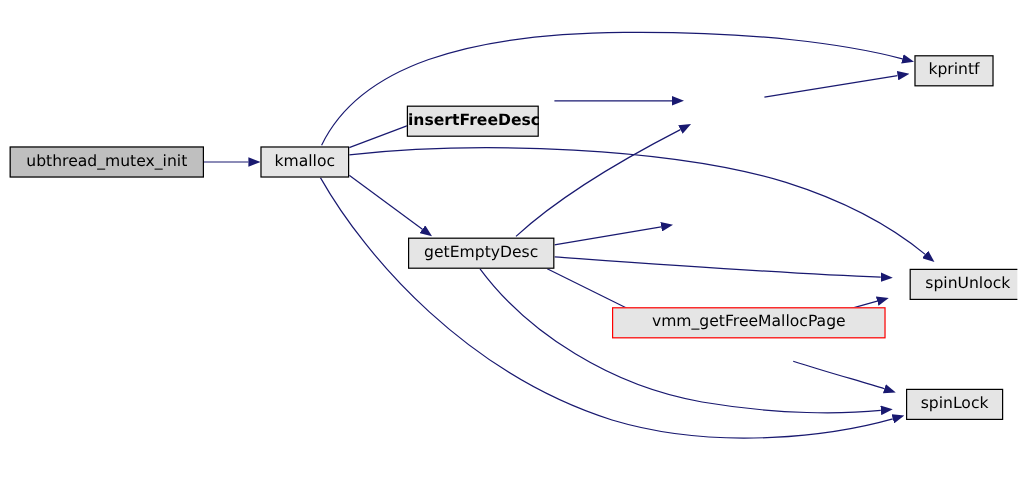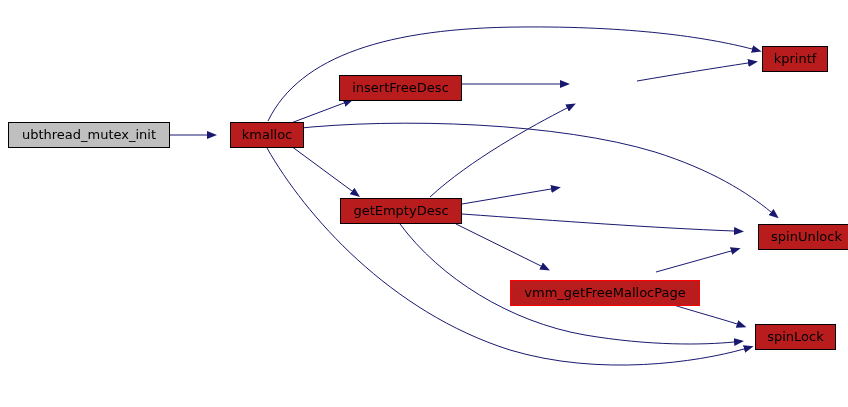--- a/index.html
+++ b/index.html
@@ -12,21 +12,21 @@
   }
   .graph svg{position:absolute;left:0;top:0;}
   .node{
     position:absolute;
     box-sizing:border-box;
     height:26px;
     line-height:24px;
     text-align:center;
     font-size:13px;
     color:#000000;
-    background:#b91c1c;
+    background:#e5e5e5;
     border:1px solid #000000;
     white-space:nowrap;
     cursor:pointer;
   }
   .node.focus{
     background:#bfbfbf;
     cursor:default;
   }
   .node.highlight{
     border-color:#ff0000;
@@ -57,29 +57,29 @@
       <path d="M 462 214 C 560 221 655 228 734 231" marker-end="url(#ah)"></path>
       <path d="M 456 224 L 541 266" marker-end="url(#ah)"></path>
       <path d="M 400 224 C 440 278 510 322 585 335 C 650 346 703 345 734 342" marker-end="url(#ah)"></path>
       <path d="M 656 272 L 731 251" marker-end="url(#ah)"></path>
       <path d="M 661 301 C 692 311 722 319 737 324" marker-end="url(#ah)"></path>
     </g>
   </svg>
 
   <div class="node focus" style="left:8px;top:122px;width:162px;">ubthread_mutex_init</div>
 
-  <div class="node" style="left:217px;top:122px;width:74px;margin-left:13px;">kmalloc</div>
+  <div class="node" style="left:217px;top:122px;width:74px;">kmalloc</div>
 
-  <div class="node" style="left:339px;top:75px;width:123px;">insertFreeDesc</div>
+  <div class="node" style="left:339px;top:88px;width:110px;font-weight:bold;">insertFreeDesc</div>
 
 
   <div class="node" style="left:762px;top:46px;width:66px;">kprintf</div>
 
   <div class="node" style="left:340px;top:198px;width:122px;">getEmptyDesc</div>
 
 
   <div class="node" style="left:746px;top:224px;width:97px;margin-left:12px;">spinUnlock</div>
 
-  <div class="node highlight" style="left:510px;top:280px;width:190px;">vmm_getFreeMallocPage</div>
+  <div class="node highlight" style="left:510px;top:256px;width:228px;">vmm_getFreeMallocPage</div>
 
   <div class="node" style="left:755px;top:324px;width:81px;">spinLock</div>
 
 </div>
 
 </body></html>

